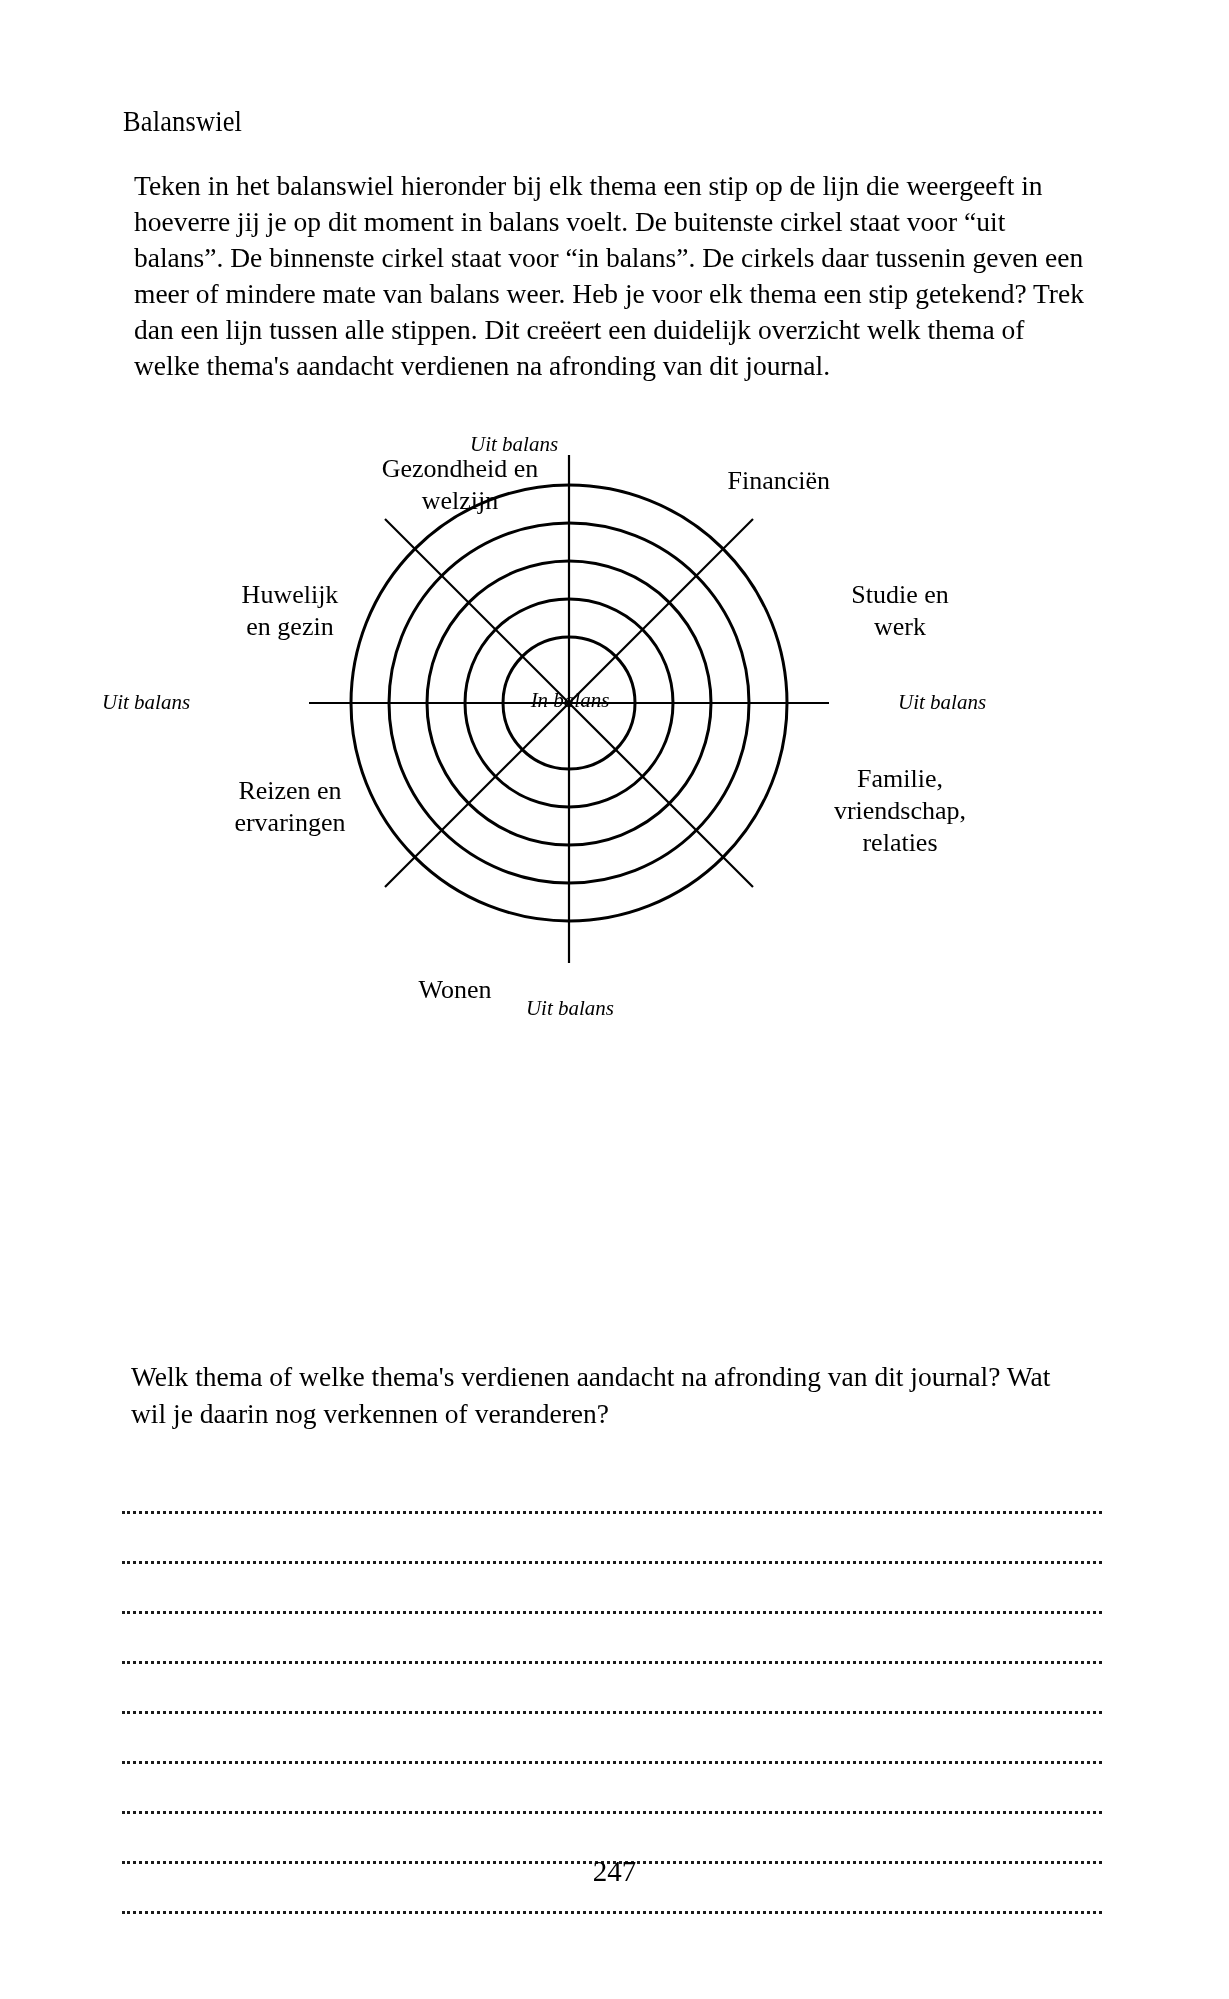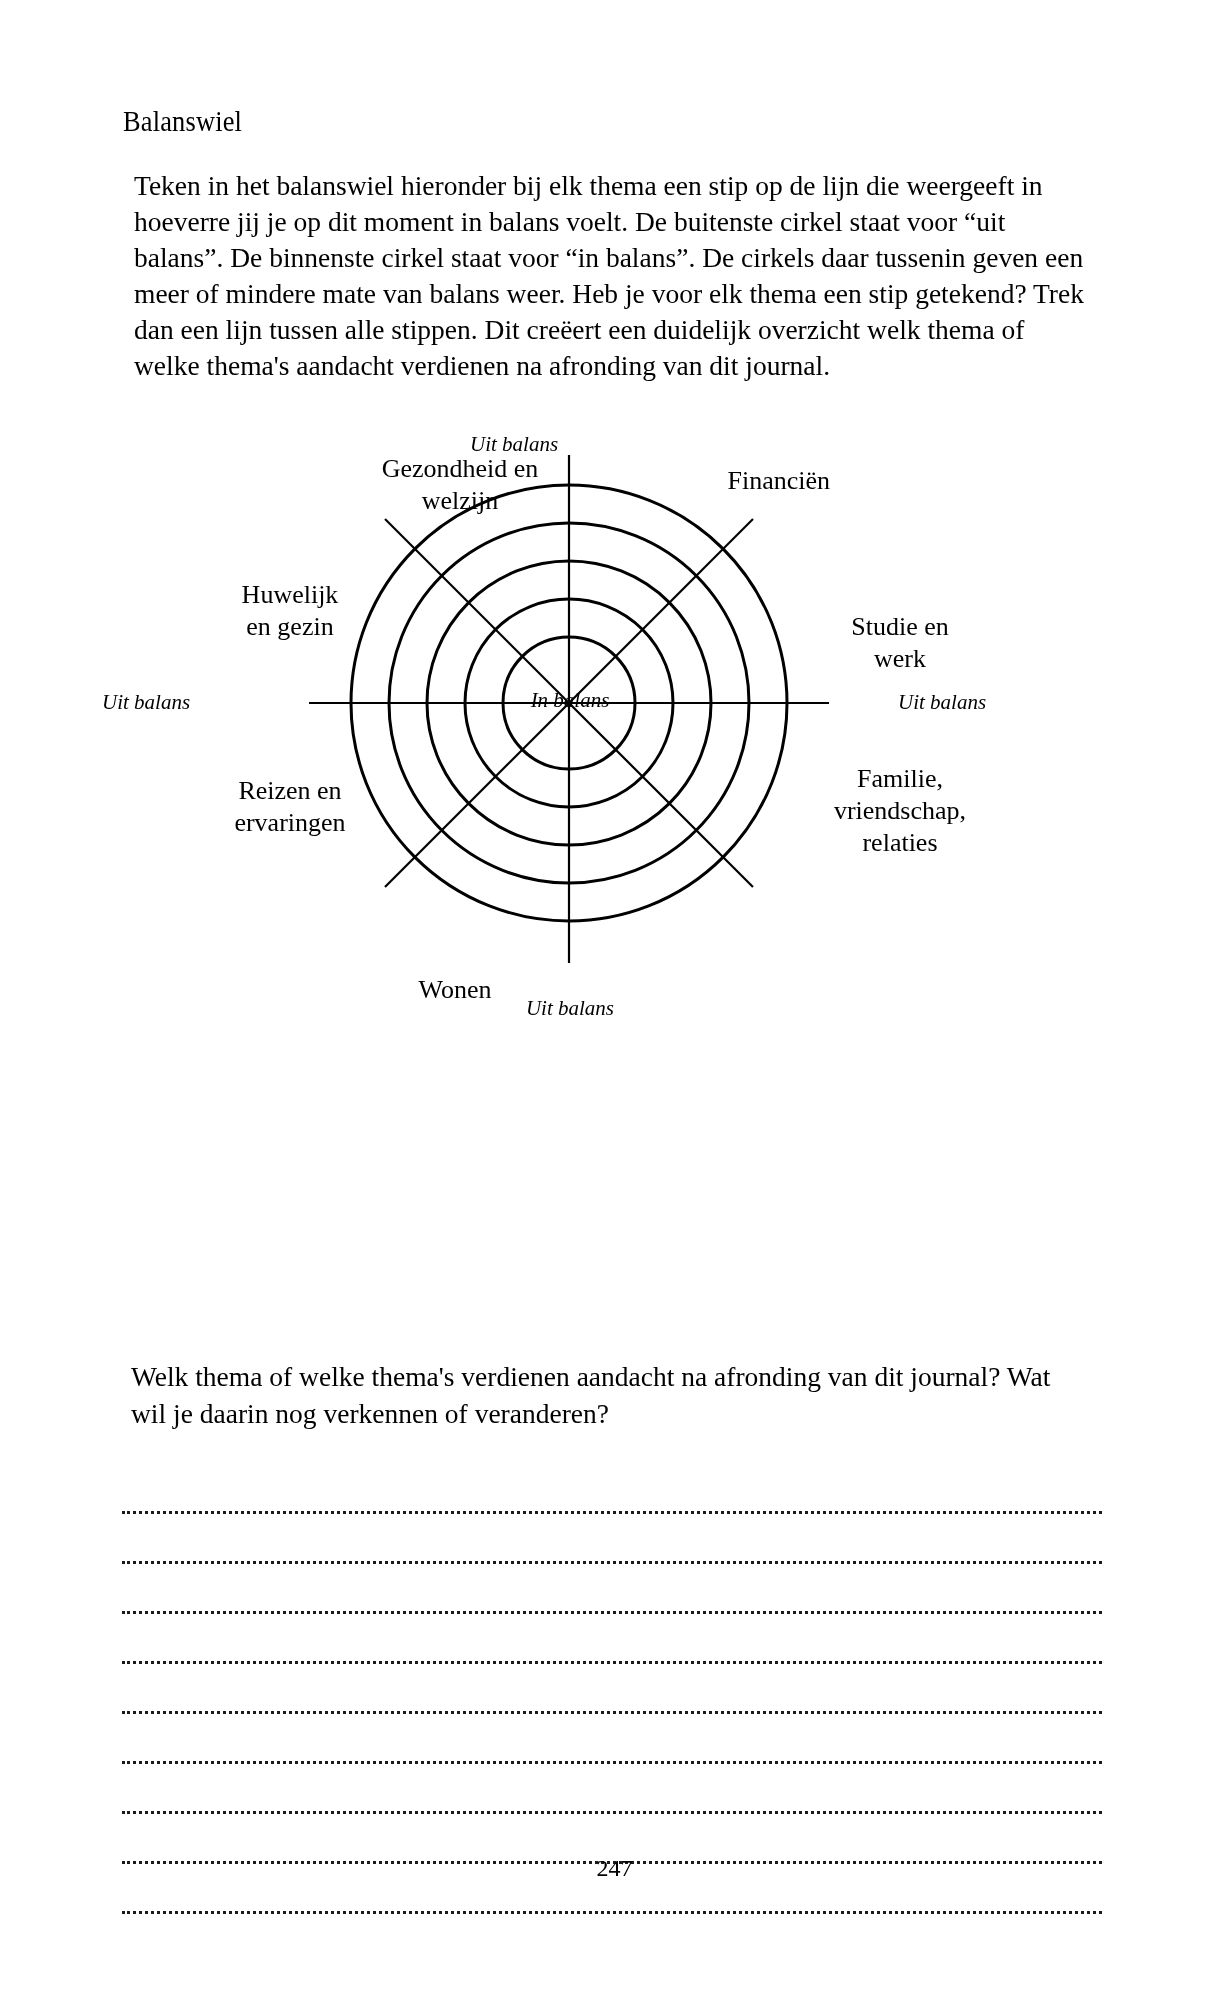--- a/index.html
+++ b/index.html
@@ -74,21 +74,21 @@
     font-style: italic;
     line-height: 26px;
     white-space: nowrap;
   }
 
   
   .lbl-top        { left: 370px;  top: -24px;  width: 200px; }
   .lbl-health     { left: 245px;  top:  -2px;  width: 230px; }
   .lbl-finance    { left: 530px;  top:  10px;  width: 200px; text-align: right; }
   .lbl-marriage   { left:  90px;  top: 124px;  width: 200px; }
-  .lbl-study      { left: 700px;  top: 124px;  width: 200px; margin-top: 32px; }
+  .lbl-study      { left: 700px;  top: 124px;  width: 200px; }
   .lbl-left       { left:   2px;  top: 234px; }
   .lbl-right      { left: 798px;  top: 234px; }
   .lbl-center     { left: 355px;  top: 232px;  width: 230px; text-align: center; }
   .lbl-travel     { left:  90px;  top: 320px;  width: 200px; }
   .lbl-family     { left: 690px;  top: 308px;  width: 220px; }
   .lbl-living     { left: 255px;  top: 475px;  width: 200px; margin-top: 44px; }
   .lbl-hobby      { left: 470px;  top: 475px;  width: 220px; }
   .lbl-bottom     { left: 370px;  top: 540px;  width: 200px; text-align: center; }
 
   
@@ -115,21 +115,21 @@
     border-bottom: 3px dotted #1a1a1a;
   }
 
   
   .page-number {
     position: absolute;
     left: 0;
     top: 1855px;
     width: 1229px;
     text-align: center;
-    font-size: 24px;
+    font-size: 29px;
   }
 
   .wheel-svg line, .wheel-svg circle { shape-rendering: geometricPrecision; }
 </style>
 </head>
 <body>
 
 <div class="page">
 
   <div class="section-title">Balanswiel</div>

